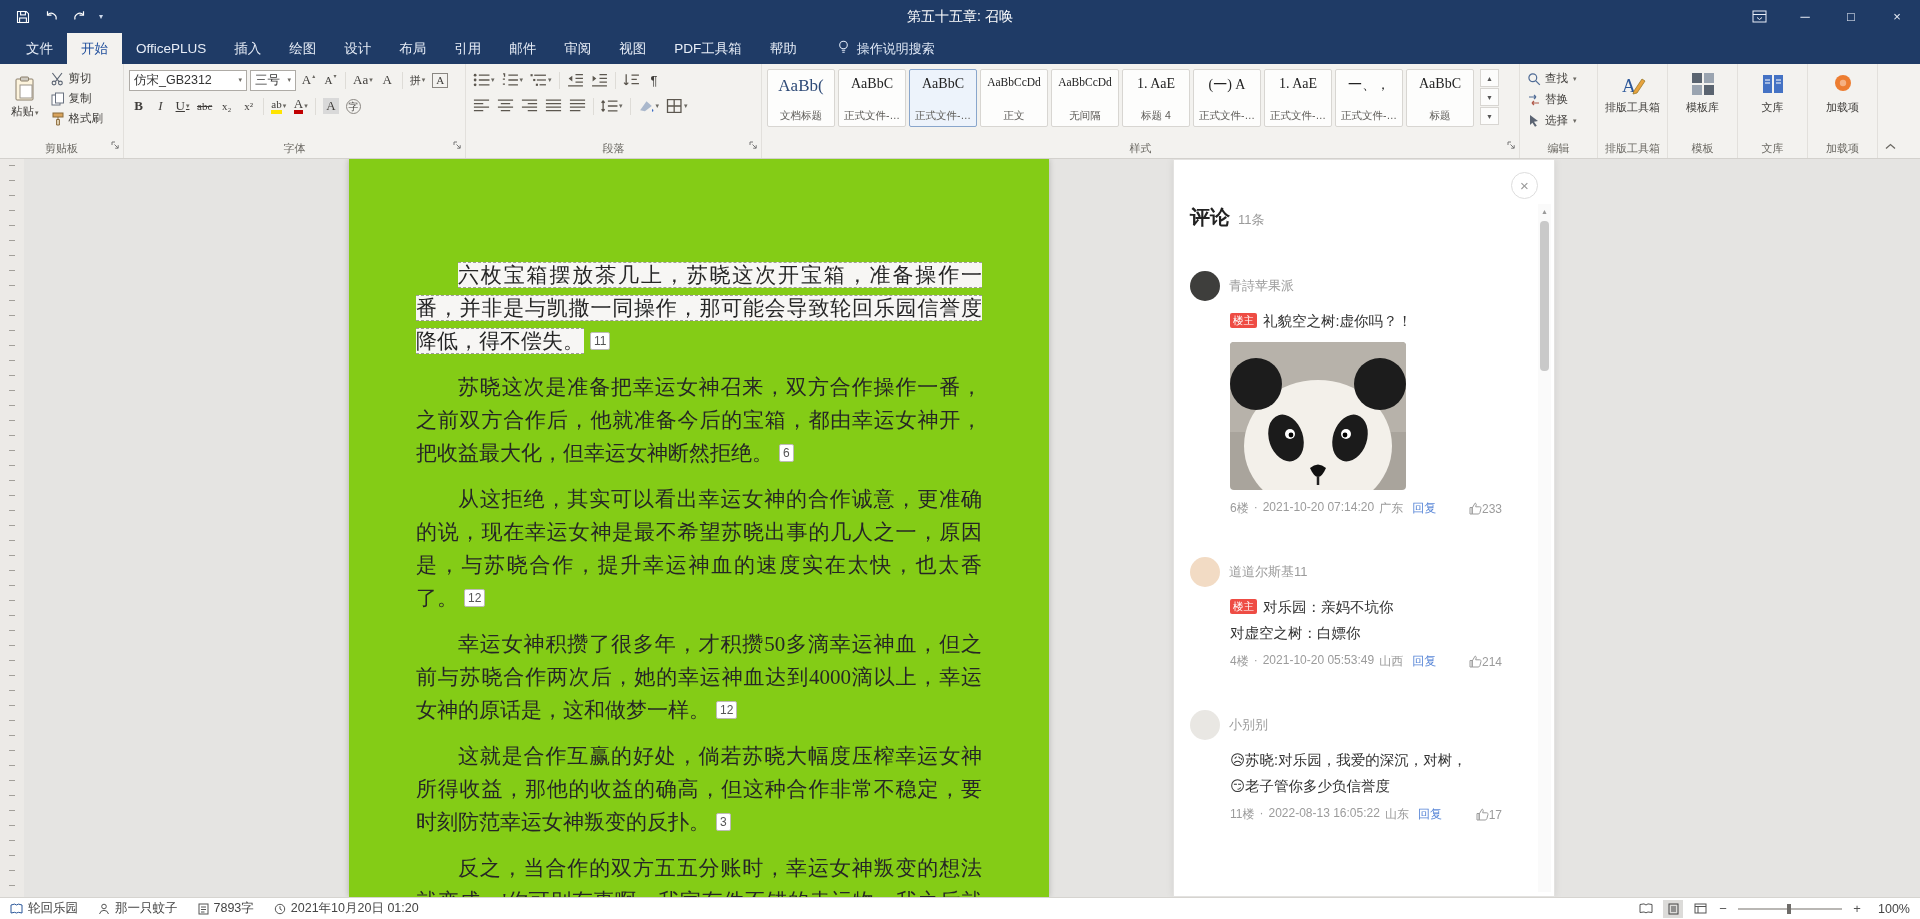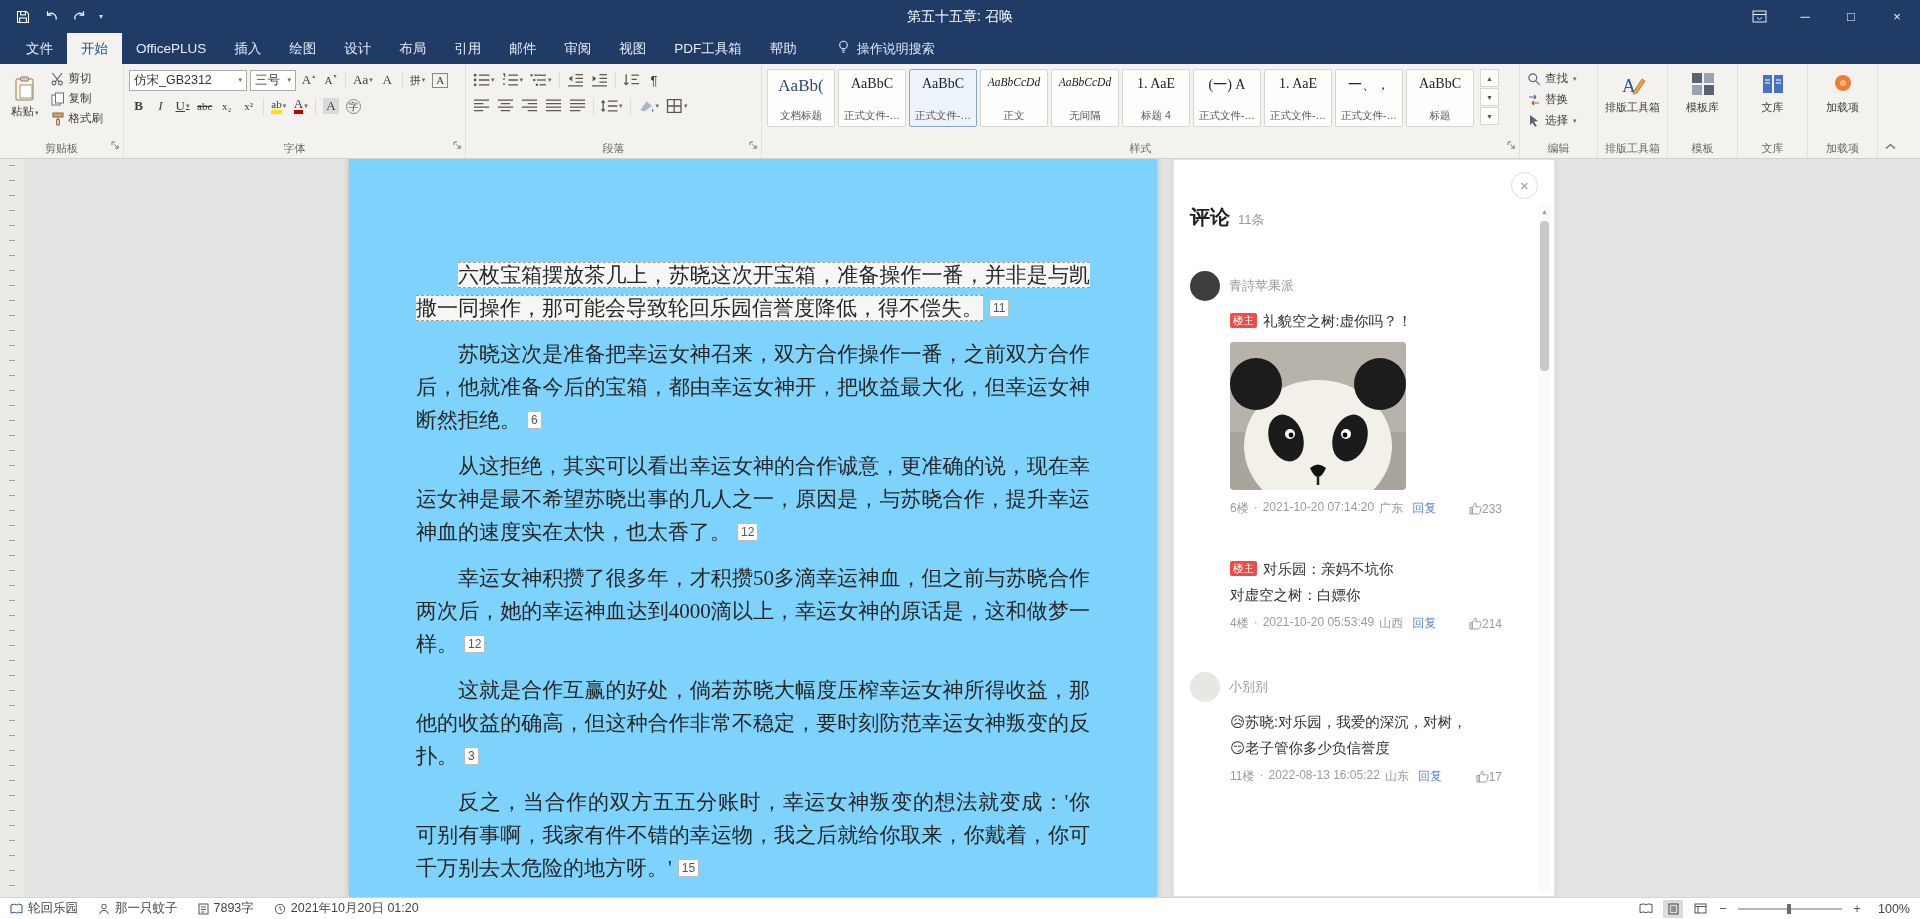--- a/index.html
+++ b/index.html
@@ -49,42 +49,42 @@
   .sbtn{ display:flex; align-items:center; gap:4px; font-size:11.5px; color:#3f3d3a; height:19px; padding:0 2px; white-space:nowrap;}
 
   .g-font{ width:342px;} .g-para{ width:296px;}
   .g-styles{ width:758px;}
   .stygal{ display:flex; gap:3px; align-items:flex-start; padding-top:2px;}
   .sty{ width:68px; height:58px; background:#fdfdfc; border:1px solid #d8d6d2; border-radius:2px; padding:6px 2px 3px;
         display:flex; flex-direction:column; justify-content:space-between; align-items:center; overflow:hidden;}
   .sty.sel{ border:1px solid #89a6cc; background:#edf3fb;}
   .sty .prev{ font-family:"Liberation Serif","DejaVu Serif",serif; font-size:14px; color:#222; white-space:nowrap;}
   .sty:nth-child(1) .prev{ font-size:17px; color:#2e4a77;}
-  .sty:nth-child(4) .prev,.sty:nth-child(5) .prev{ font-size:11.5px;font-style:italic;}
+  .sty:nth-child(4) .prev,.sty:nth-child(5) .prev{ font-size:11.5px;}
   .sty .sname{ font-size:10.5px; color:#5a5854; white-space:nowrap;}
   .styarr{ display:flex; flex-direction:column; gap:1px; margin-left:3px;}
   .sarr{ width:19px; height:18px; border:1px solid #d8d6d2; background:#fcfcfb; display:flex; align-items:center; justify-content:center; font-size:7px; color:#555;}
 
   .g-edit{ width:78px;}
   .edit-col{ display:flex; flex-direction:column; gap:2px; padding-top:2px;}
   .g-addin{ width:70px;}
   .bigbtn{ display:flex; flex-direction:column; align-items:center; gap:3px; padding-top:4px; font-size:11px; color:#3f3d3a; text-align:center;}
   .collapse-ribbon{ position:absolute; right:24px; bottom:4px;}
 
   .pi{ width:17px; height:14px;} .pi .s{ stroke:#5c574f; stroke-width:1.2; fill:none;} .pi .f{ fill:#5c574f;}
   .ei{ width:14px; height:14px; flex:none;}
   .bi{ width:26px; height:26px;}
 
   
   .canvas{ position:absolute; top:159px; left:0; right:0; bottom:22px; background:#e5e4e2; overflow:hidden;}
   .vruler{ position:absolute; left:0; top:0; width:24px; bottom:0; background:#eceae7;}
   .vruler::before{ content:''; position:absolute; left:9px; top:6px; bottom:6px; width:6px;
     background:repeating-linear-gradient(to bottom,#a29f9a 0 1px,transparent 1px 15px);}
 
-  .page{ position:absolute; left:349px; top:0; width:808px; height:100%; background:#7dd3fc;
+  .page{ position:absolute; left:349px; top:0; width:700px; height:100%; background:#84cc16;
     box-shadow:0 0 6px rgba(0,0,0,.22); padding:100px 67px 0; overflow:hidden;}
   .docp{ margin:0 0 13px; font-family:"Liberation Serif","DejaVu Serif",serif; font-size:21px; line-height:33px;
     color:#262626; text-align:justify; text-indent:2em;}
   .anchor{ background:#f7f6f4; border-top:1px dashed #9f9d99; border-bottom:1px dashed #9f9d99;}
   .ref{ display:inline-block; min-width:14px; padding:0 3px; border:1px solid #bdbbb7; border-radius:2px;
     font-family:"Liberation Sans",sans-serif; font-size:12px; line-height:16px; color:#555; background:#fff;
     margin-left:6px; vertical-align:3px; text-indent:0; text-align:center;}
 
   
   .comments{ position:absolute; left:1173px; top:0; width:382px; height:100%; background:#fff;
@@ -601,20 +601,24 @@
               <svg width="13" height="13" viewBox="0 0 13 13" fill="none" stroke="#9b9b9b" stroke-width="1">
                   <path d="M1 5.5h2.2V12H1zM3.2 11.2V6L6 1.2c.9 0 1.4.7 1.2 1.6L6.7 4.8h4.1c.8 0 1.4.8 1.2 1.6l-1.1 4.2c-.2.8-.9 1.4-1.7 1.4H3.2z"></path>
                 </svg>
               <span>233</span>
             </span>
           </div>
         </div>
       </div>
 
       <div class="comment">
+        <div class="c-row">
+          <span class="avatar" style="background: rgb(242, 219, 196);"></span>
+          <span class="c-name">道道尔斯基11</span>
+        </div>
         <div class="c-body">
           <p class="c-line"><span class="lz">楼主</span><span>对乐园：亲妈不坑你</span></p>
           <p class="c-line">对虚空之树：白嫖你</p>
           <div class="c-meta">
             <span class="c-meta-left">
               <span>4楼</span>
               <span>·</span>
               <span>2021-10-20 05:53:49</span>
               <span>山西</span>
               <a class="c-reply" href="#">回复</a>

